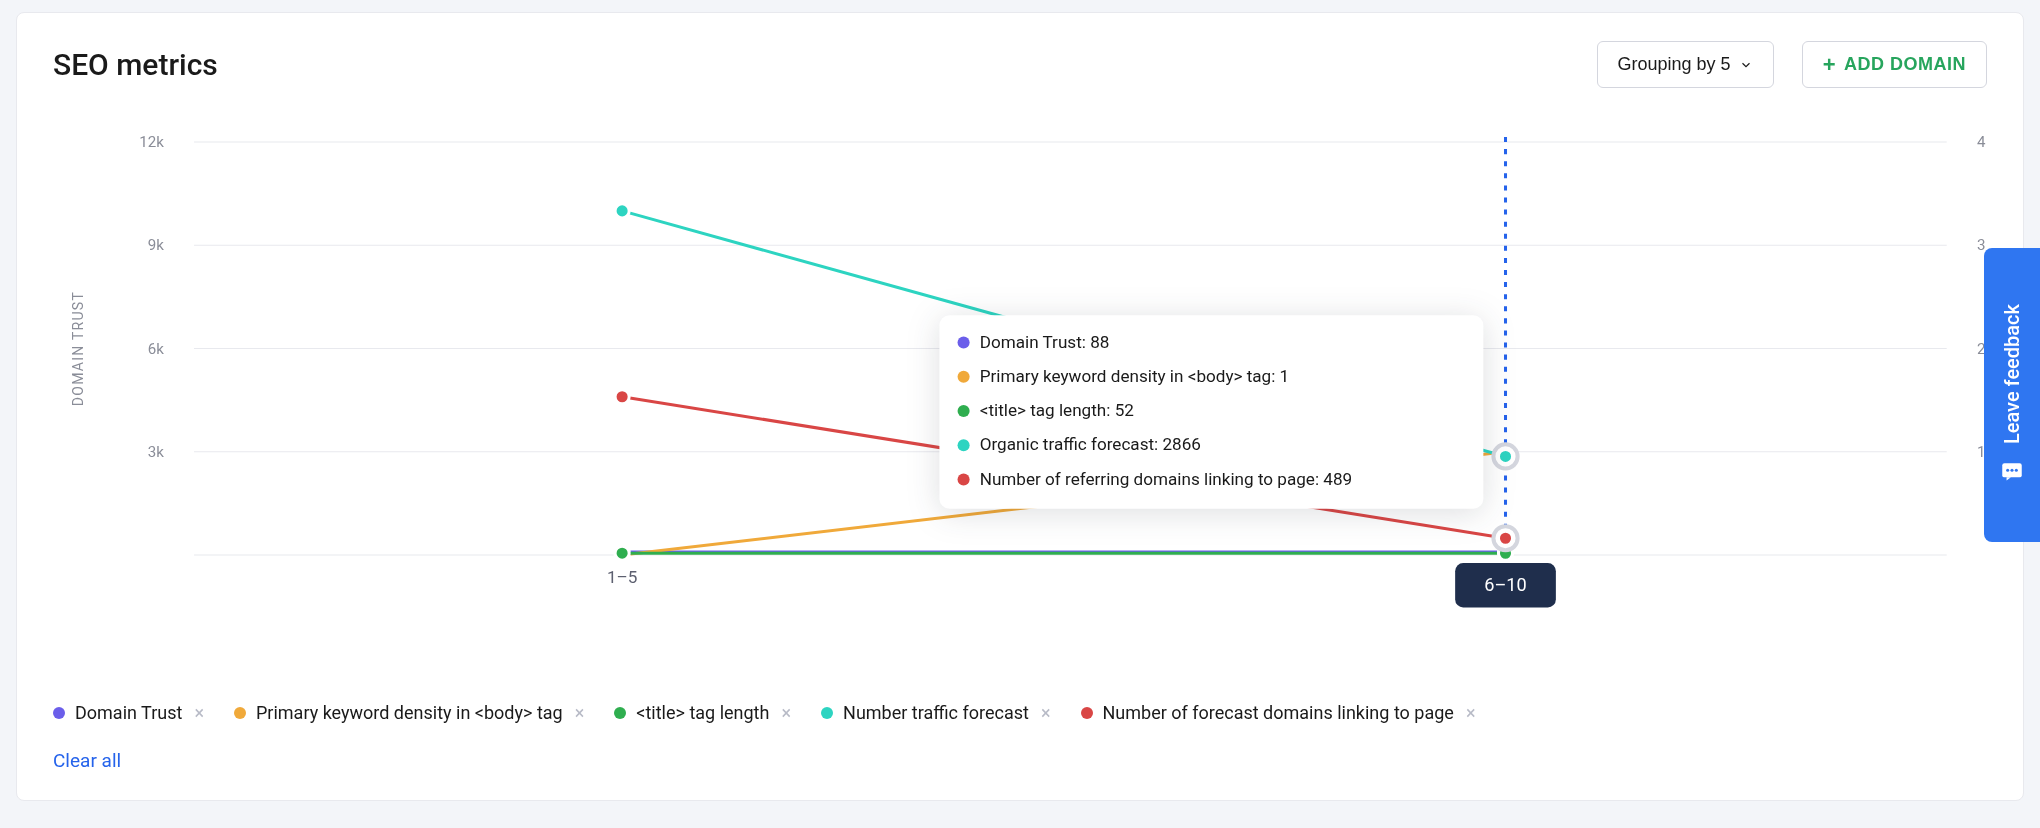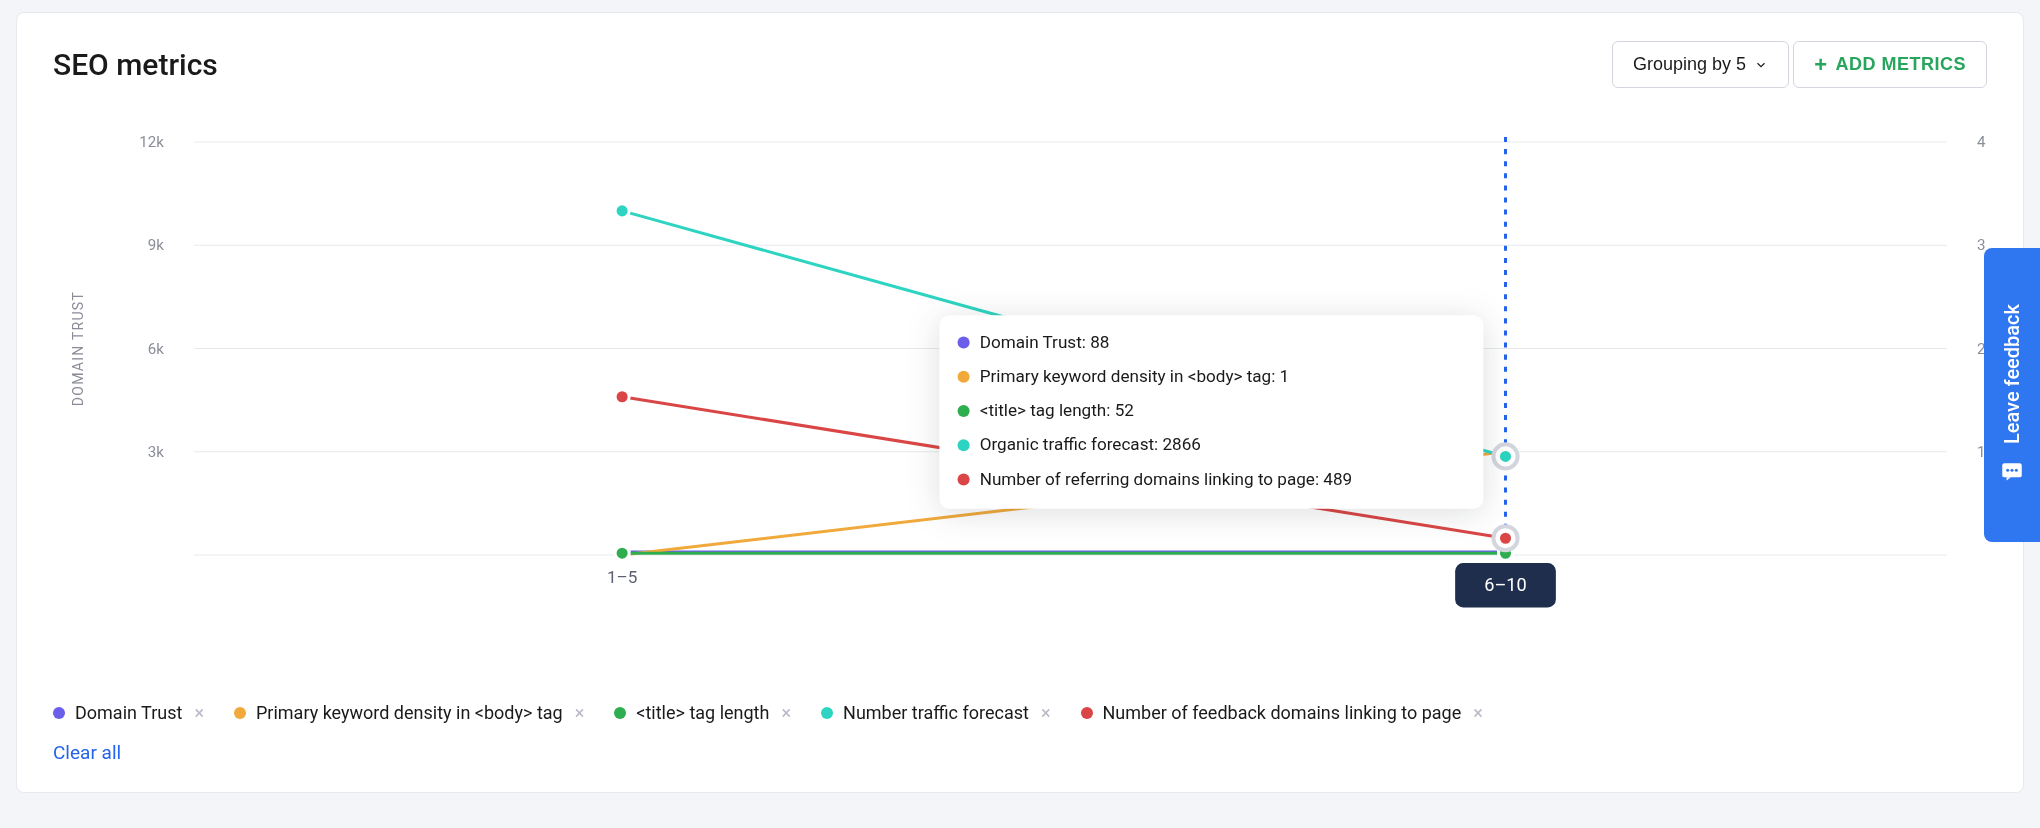--- a/index.html
+++ b/index.html
@@ -11,21 +11,21 @@
     width: 100%;
     padding: 28px 36px 28px 36px;
   }
   .header-row {
     display: flex;
     align-items: center;
     justify-content: space-between;
     margin-bottom: 44px;
   }
   .title { font-size: 30px; font-weight: 500; color: #1a1a1a; }
-  .header-actions { display: flex; gap: 4px; align-items: flex-end; }
+  .header-actions { display: flex; gap: 28px; align-items: flex-end; }
   .btn {
     display: inline-flex; align-items: center; gap: 8px;
     border: 1px solid #d4d6de; background: #fff; color: #1a1a1a;
     border-radius: 6px; padding: 12px 20px; font-size: 18px; cursor: pointer;
   }
   .btn.add { color: #27a55d; font-weight: 600; letter-spacing: .5px; }
   .plus { font-size: 22px; line-height: 0; }
   .chev { width: 14px; height: 14px; }
   .chart-wrap { position: relative; width: 100%; margin-top: 35px; }
   svg.chart { display: block; width: 100%; height: auto; }
@@ -41,21 +41,21 @@
   .hover-line { stroke: #2563eb; stroke-width: 3; stroke-dasharray: 5 7; }
   .tooltip-box { fill: #fff; stroke: none; filter: drop-shadow(0 4px 16px rgba(30,33,44,.15)); }
   .tt-text { font-size: 17px; fill: #1a1a1a; }
   .tt-val { font-weight: 400; }
   .badge { fill: #1f2e4c; }
   .badge-text { fill: #fff; font-size: 18px; }
   .legend-row { display: flex; flex-wrap: wrap; gap: 28px; align-items: center; font-size: 18px; color: #1a1a1a; margin-top: 6px;}
   .legend-item { display: inline-flex; align-items: center; gap: 10px; }
   .dot { width: 12px; height: 12px; border-radius: 50%; display: inline-block; }
   .x-close { color: #b8bbc7; font-size: 18px; cursor: pointer; padding: 0 2px; }
-  .clear-all { color: #2563eb; font-size: 19px; margin-top: 18px; cursor: pointer; display: inline-block;}
+  .clear-all { color: #2563eb; font-size: 19px; margin-top: 26px; cursor: pointer; display: inline-block;}
   .feedback-tab {
     position: fixed; right: 0; top: 248px; width: 56px; height: 294px;
     background: #2f76f1; color: #fff; border-radius: 8px 0 0 8px;
     display: flex; flex-direction: column; align-items: center; justify-content: center;
     font-size: 20px; font-weight: 500; cursor: pointer;
   }
   .feedback-text { writing-mode: vertical-rl; transform: rotate(180deg); margin-bottom: 16px;}
   .fb-icon { width: 28px; height: 26px; }
 </style>
 </head>
@@ -67,21 +67,21 @@
     <div class="title">SEO metrics</div>
     <div class="header-actions">
       <button class="btn">
         <span>Grouping by 5</span>
         <svg class="chev" viewBox="0 0 24 24">
             <path d="M6 9l6 6 6-6" fill="none" stroke="#1a1a1a" stroke-width="2"></path>
           </svg>
       </button>
       <button class="btn add">
         <span class="plus">+</span>
-        <span>ADD METRICS</span>
+        <span>ADD DOMAIN</span>
       </button>
     </div>
   </div>
 
   <div class="chart-wrap">
     <svg class="chart" id="chart-svg" viewBox="0 0 1920 560">
         <line x1="140" y1="10" x2="1880" y2="10" class="grid"></line>
         <text x="110" y="15" text-anchor="end" class="ytick">12k</text>
         <line x1="140" y1="112.5" x2="1880" y2="112.5" class="grid"></line>
         <text x="110" y="117.5" text-anchor="end" class="ytick">9k</text>
@@ -147,21 +147,21 @@
         <span>&lt;title&gt; tag length</span>
         <span class="x-close">×</span>
       </span>
       <span class="legend-item">
         <span class="dot" style="background: rgb(45, 212, 193);"></span>
         <span>Number traffic forecast</span>
         <span class="x-close">×</span>
       </span>
       <span class="legend-item">
         <span class="dot" style="background: rgb(217, 70, 69);"></span>
-        <span>Number of feedback domains linking to page</span>
+        <span>Number of forecast domains linking to page</span>
         <span class="x-close">×</span>
       </span>
     </div>
   <span class="clear-all">Clear all</span>
 
 </div>
 
 <div class="feedback-tab">
   <span class="feedback-text">Leave feedback</span>
   <svg class="fb-icon" viewBox="0 0 24 24">

